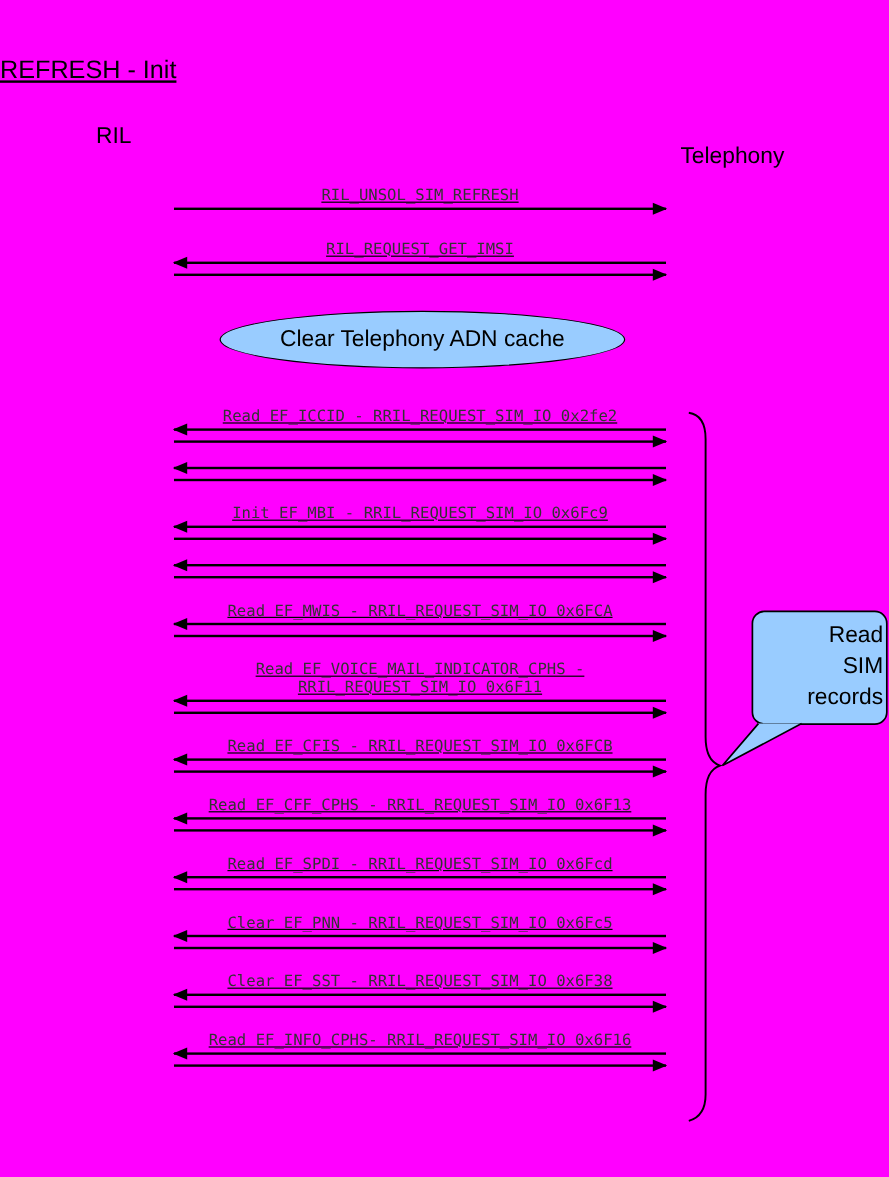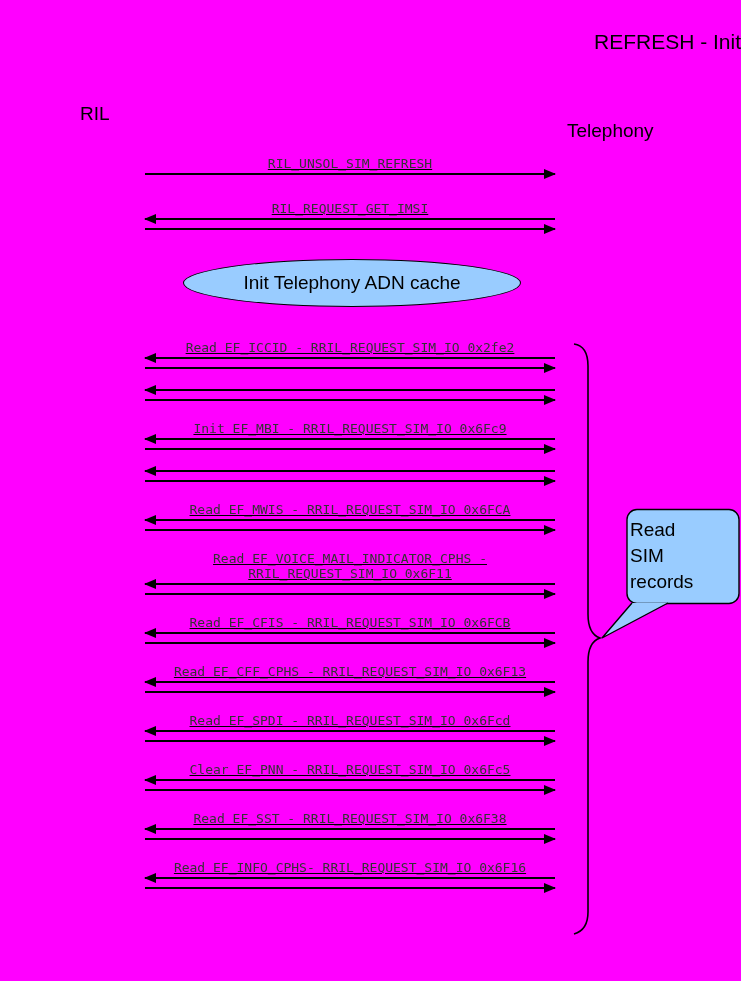--- a/index.html
+++ b/index.html
@@ -6,24 +6,25 @@
   .canvas {
     position: relative;
     width: 741px;
     height: 981px;
     background: var(--background, #FF00FF);
     font-family: "Liberation Sans", sans-serif;
     overflow: hidden;
   }
   .title {
     position: absolute;
-    top: 30px; left: 0; width: 100%;
-    text-align: right;
+    top: 47px; left: 0; width: 100%;
+    text-align: left;
     font-size: 21px;
     color: #000;
+    text-decoration: underline;
   }
   .actor { position: absolute; top: 103px; font-size: 19px; color: #000; }
   .actor.left  { left: 80px; }
   .actor.right { left: 567px; margin-top: 17px; }
 
   .messages { position: absolute; left: 145px; width: 410px; }
   .messages.top   { top: 156px; }
   .messages.reads { top: 340px; }
 
   .msg { margin-bottom: 20px; text-decoration: underline; }
@@ -66,21 +67,21 @@
     display: flex; align-items: center; justify-content: center;
     font-size: 19px; color: #000;
     box-sizing: border-box;
   }
 
   .brace-svg  { position: absolute; left: 570px; top: 342px; }
   .callout-svg{ position: absolute; left: 594px; top: 508px; }
   .callout-text {
     position: absolute;
     left: 630px; top: 517px; width: 106px;
-    text-align: left;
+    text-align: right;
     font-size: 19px; line-height: 26px;
     color: #000;
     white-space: pre-line;
   }
 </style>
 </head>
 <body>
 
 <div class="canvas">
 
@@ -95,21 +96,21 @@
       <div class="line right"></div>
     </div>
     <div class="msg">
       <div class="msg-label">RIL_REQUEST_GET_IMSI</div>
       <div class="line left"></div>
       <div class="line right"></div>
     </div>
   </div>
 
   <div class="note-ellipse">
-    <span>Init Telephony ADN cache</span>
+    <span>Clear Telephony ADN cache</span>
   </div>
 
   <div class="messages reads">
     <div class="msg">
       <div class="msg-label">Read EF_ICCID - RRIL_REQUEST_SIM_IO 0x2fe2</div>
       <div class="line left"></div>
       <div class="line right"></div>
     </div>
     <div class="msg">
       <div class="line left"></div>
@@ -149,21 +150,21 @@
       <div class="msg-label">Read EF_SPDI - RRIL_REQUEST_SIM_IO 0x6Fcd</div>
       <div class="line left"></div>
       <div class="line right"></div>
     </div>
     <div class="msg">
       <div class="msg-label">Clear EF_PNN - RRIL_REQUEST_SIM_IO 0x6Fc5</div>
       <div class="line left"></div>
       <div class="line right"></div>
     </div>
     <div class="msg">
-      <div class="msg-label">Read EF_SST - RRIL_REQUEST_SIM_IO 0x6F38</div>
+      <div class="msg-label">Clear EF_SST - RRIL_REQUEST_SIM_IO 0x6F38</div>
       <div class="line left"></div>
       <div class="line right"></div>
     </div>
     <div class="msg">
       <div class="msg-label">Read EF_INFO_CPHS- RRIL_REQUEST_SIM_IO 0x6F16</div>
       <div class="line left"></div>
       <div class="line right"></div>
     </div>
   </div>
 

